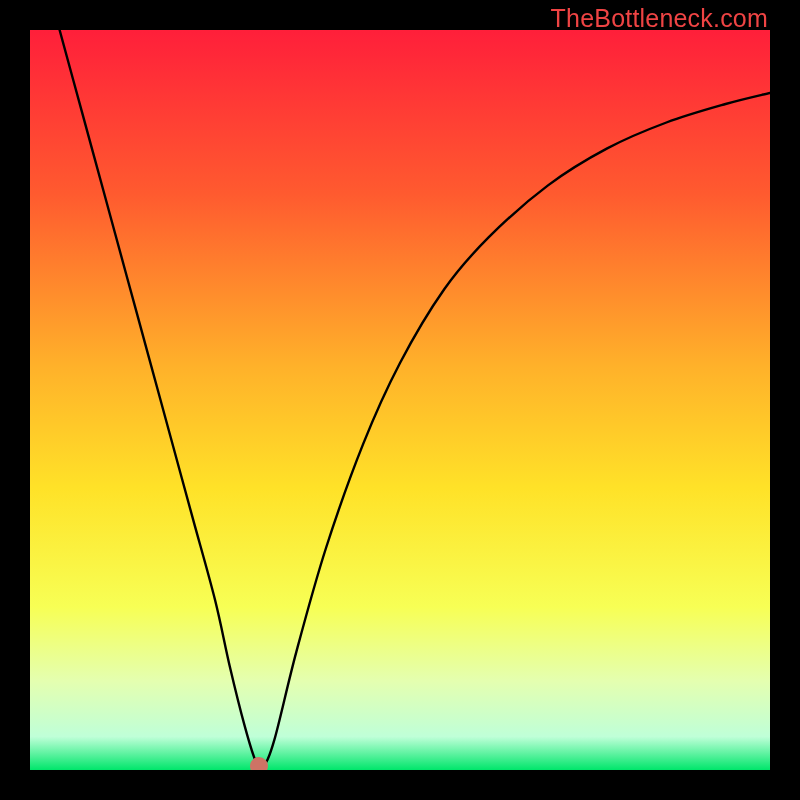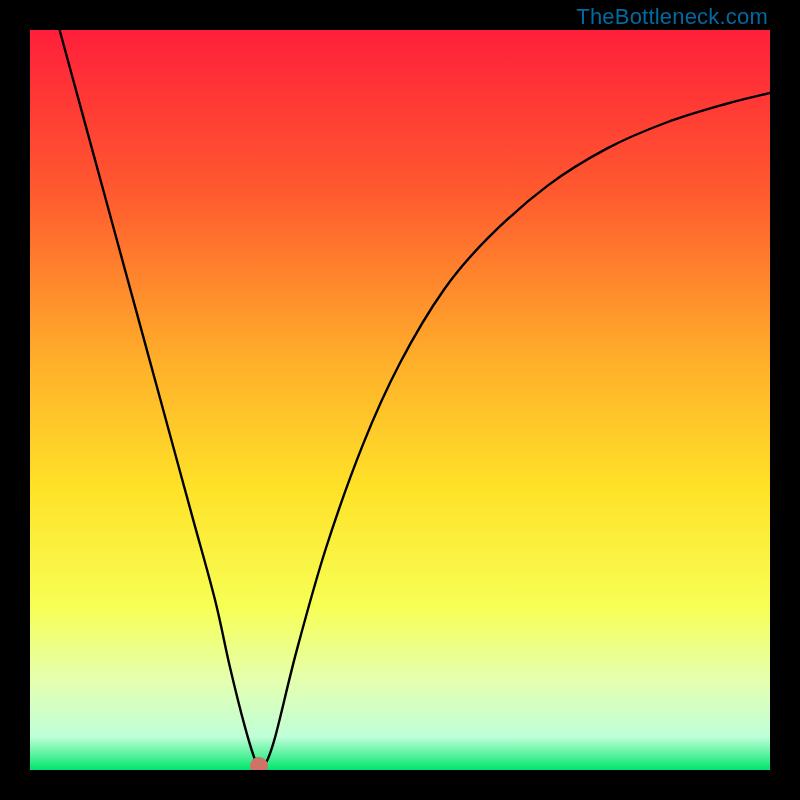--- a/index.html
+++ b/index.html
@@ -26,22 +26,22 @@
     overflow: hidden;
   }
   .gradient {
     position: absolute;
     left: 0; top: 0; right: 0; bottom: 0;
   }
   .watermark {
     position: absolute;
     top: 4px;
     right: 32px;
-    color: #0369a1;
-    font-size: 22px;
+    color: #ef4444;
+    font-size: 25px;
     font-weight: 500;
     letter-spacing: 0.2px;
     user-select: none;
   }
   svg.curve {
     position: absolute;
     left: 0; top: 0;
     width: 740px;
     height: 740px;
   }

